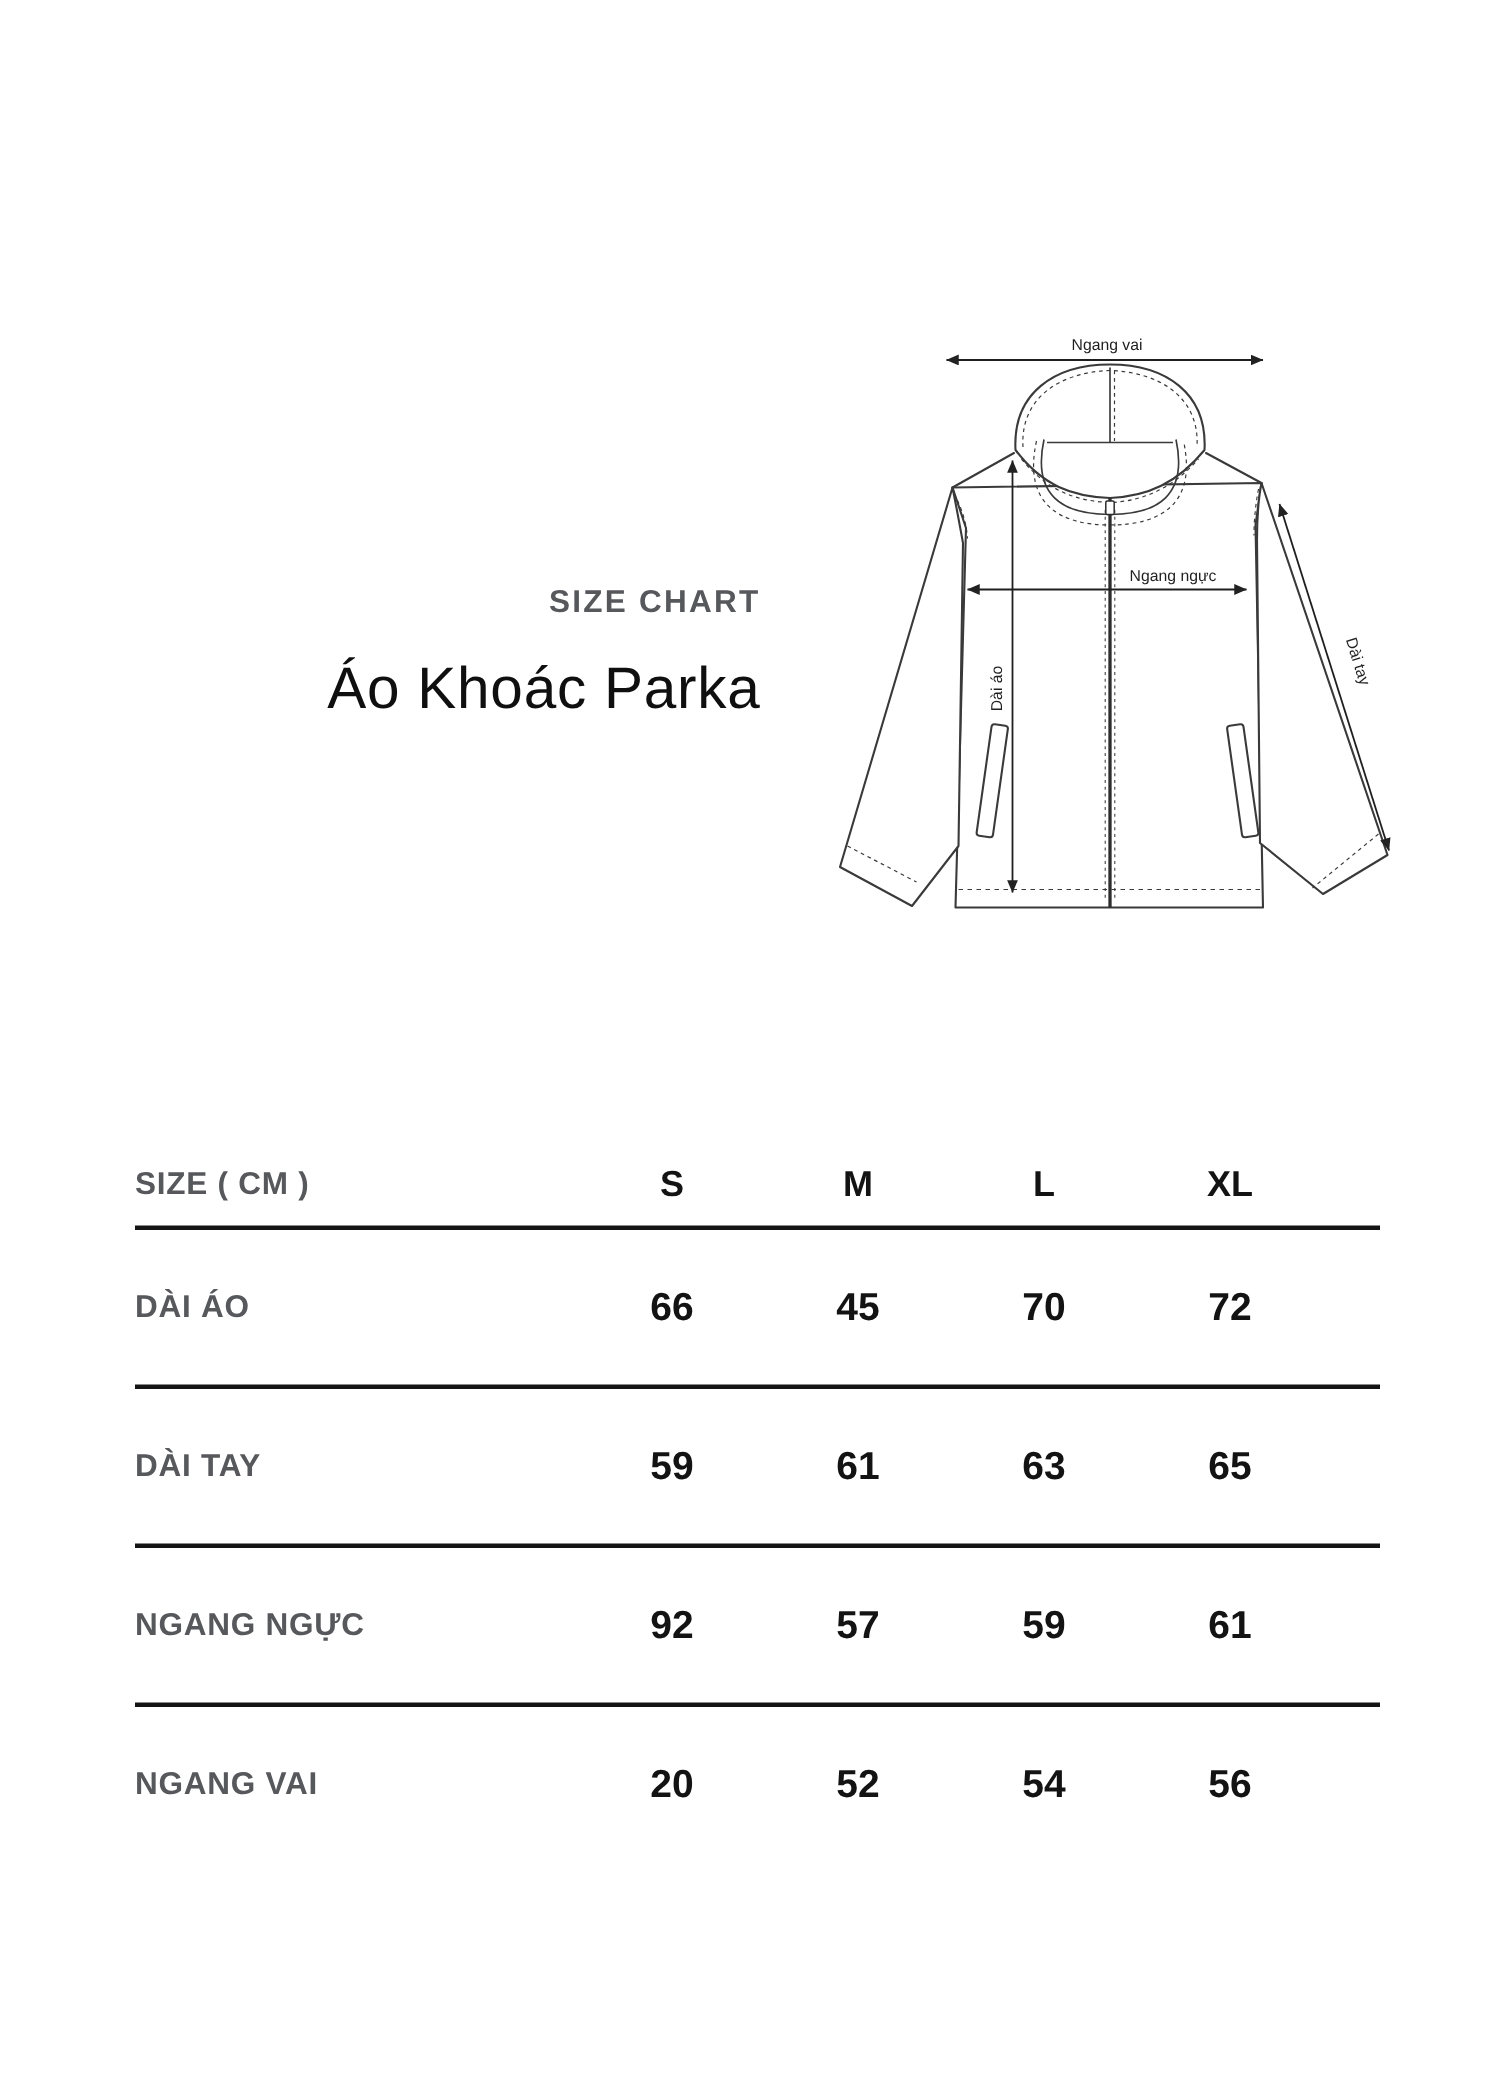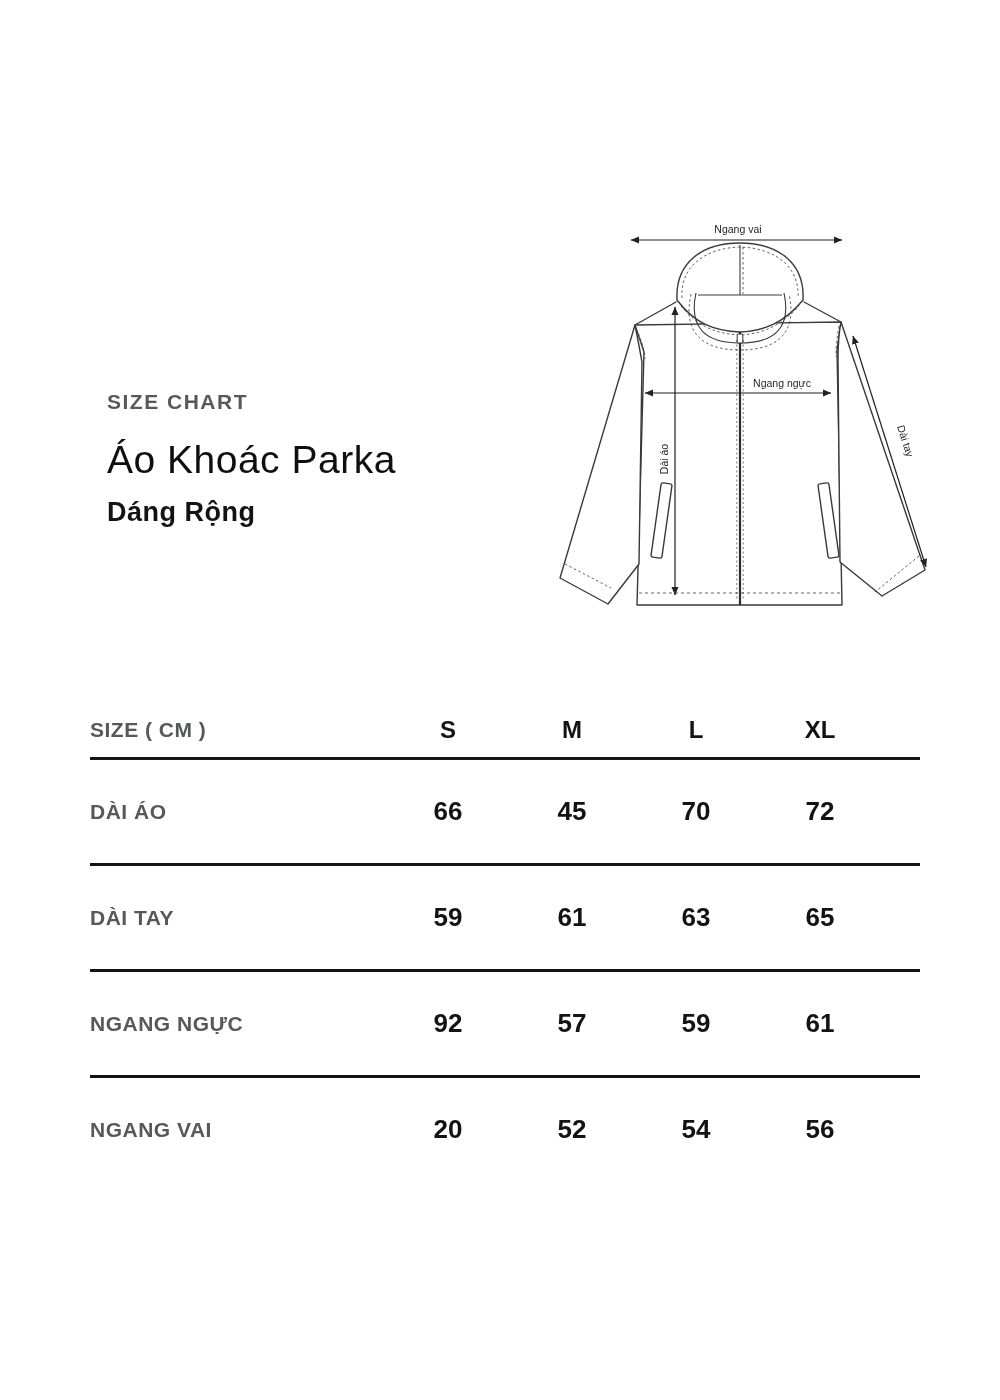--- a/index.html
+++ b/index.html
@@ -7,38 +7,38 @@
   body {
     background:#ffffff;
     font-family:"Liberation Sans","DejaVu Sans",sans-serif;
     position:relative;
     overflow:hidden;
     color:#131313;
   }
   .page { position:absolute; inset:0; }
 
   
-  .title-block { position:absolute; left:107px; top:390px; width:400px; text-align:left; }
+  .title-block { position:absolute; left:107px; top:390px; width:400px; text-align:right; }
   .eyebrow {
     font-size:21px; font-weight:700; letter-spacing:1.5px;
     color:#56585c; margin-bottom:24px;
   }
   .title { font-size:39px; font-weight:400; color:#0f0f0f; letter-spacing:.5px; margin-bottom:15px; }
   .subtitle { font-size:27px; font-weight:700; color:#131313; letter-spacing:.5px; }
 
   
   .diagram { position:absolute; left:545px; top:210px; width:400px; height:420px; }
   .diagram svg { display:block; }
   .diagram text {
     font-family:"Liberation Sans","DejaVu Sans",sans-serif;
     font-size:10.5px; fill:#1f1f1f;
   }
 
   
-  .size-table { position:absolute; left:90px; top:702px; width:830px; }
+  .size-table { position:absolute; left:90px; top:762px; width:830px; }
   .t-row {
     display:grid;
     grid-template-columns:296px 124px 124px 124px 124px;
     align-items:center;
   }
   .t-header { height:55px; }
   .t-data { height:103px; }
   .t-lab {
     color:#57585c; font-weight:700; font-size:21px; letter-spacing:.5px;
     white-space:nowrap;
@@ -55,21 +55,20 @@
   .note b { font-weight:700; color:#0f0f0f; }
 </style>
 </head>
 <body>
 
 <div class="page">
 
   <section class="title-block">
     <div class="eyebrow">SIZE CHART</div>
     <h1 class="title">Áo Khoác Parka</h1>
-    <h2 class="subtitle">Dáng Rộng</h2>
   </section>
 
   <figure class="diagram">
     <svg width="400" height="420" viewBox="0 0 400 420">
       <defs>
         <marker id="ah" markerWidth="9" markerHeight="7" refX="6.8" refY="3" orient="auto-start-reverse">
           <path d="M0,0 L7,3 L0,6 Z" fill="#222"></path>
         </marker>
       </defs>
 

